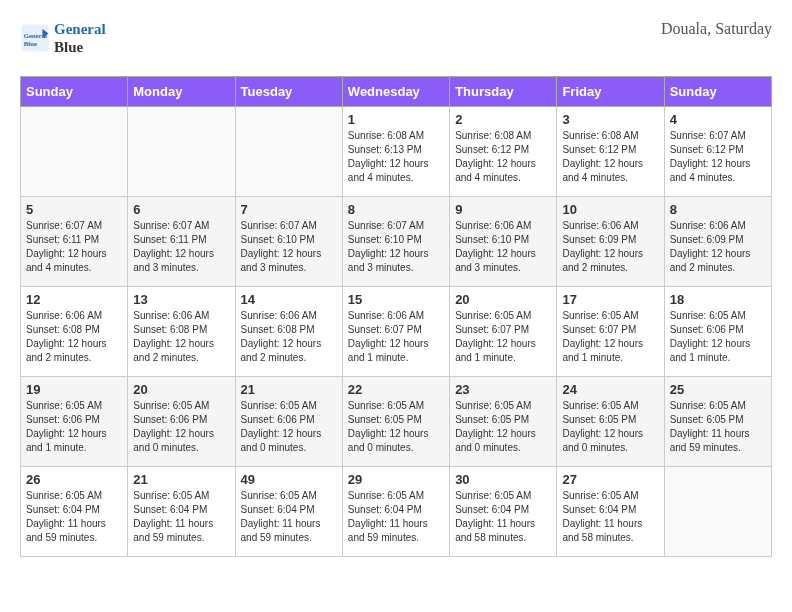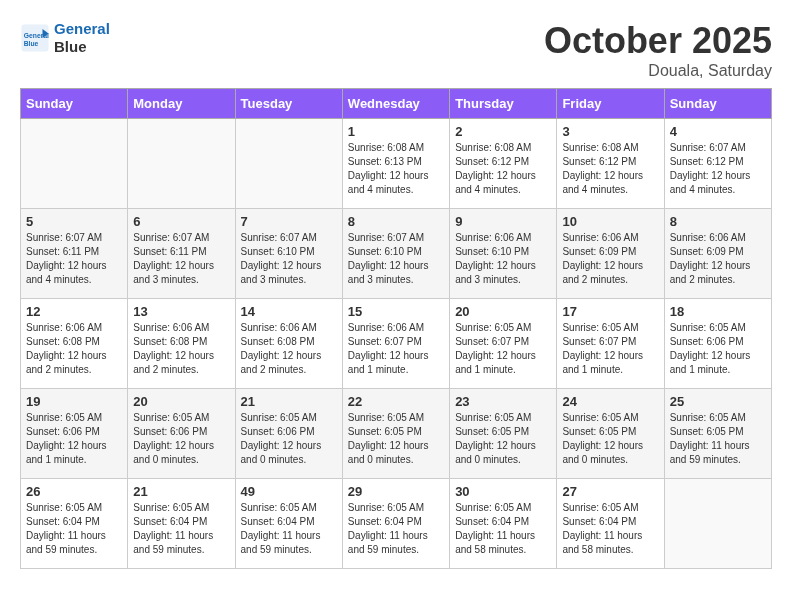--- a/index.html
+++ b/index.html
@@ -7,21 +7,22 @@
       font-family: Arial, sans-serif;
       background: #fff;
       width: 792px;
       min-height: 612px;
       padding: 20px;
     }
     .header {
       display: flex;
       justify-content: space-between;
       align-items: flex-start;
-      margin-bottom: 8px;
+      margin-bottom: 20px;
+      font-family: Liberation Serif, serif;
     }
     .logo {
       display: flex;
       align-items: center;
     }
     .logo-icon {
       width: 30px;
       height: 30px;
       margin-right: 4px;
     }
@@ -89,21 +90,20 @@
       <polygon points="30,8 38,14 30,20" fill="#1a6bb5"></polygon>
     </svg>
     <div>
       <div style="font-size:15px;font-weight:bold;color:#333;line-height:1.2;">
         <span style="color:#1a6bb5;">General</span><br>
         <span>Blue</span>
       </div>
     </div>
   </div>
   <div class="title-block">
-    <div class="month-title">October 2025</div>
     <div class="location">Douala, Saturday</div>
   </div>
 </div>
 
 <table>
   <thead>
     <tr id="header-row">
     <th>Sunday</th>
         <th>Monday</th>
         <th>Tuesday</th>

